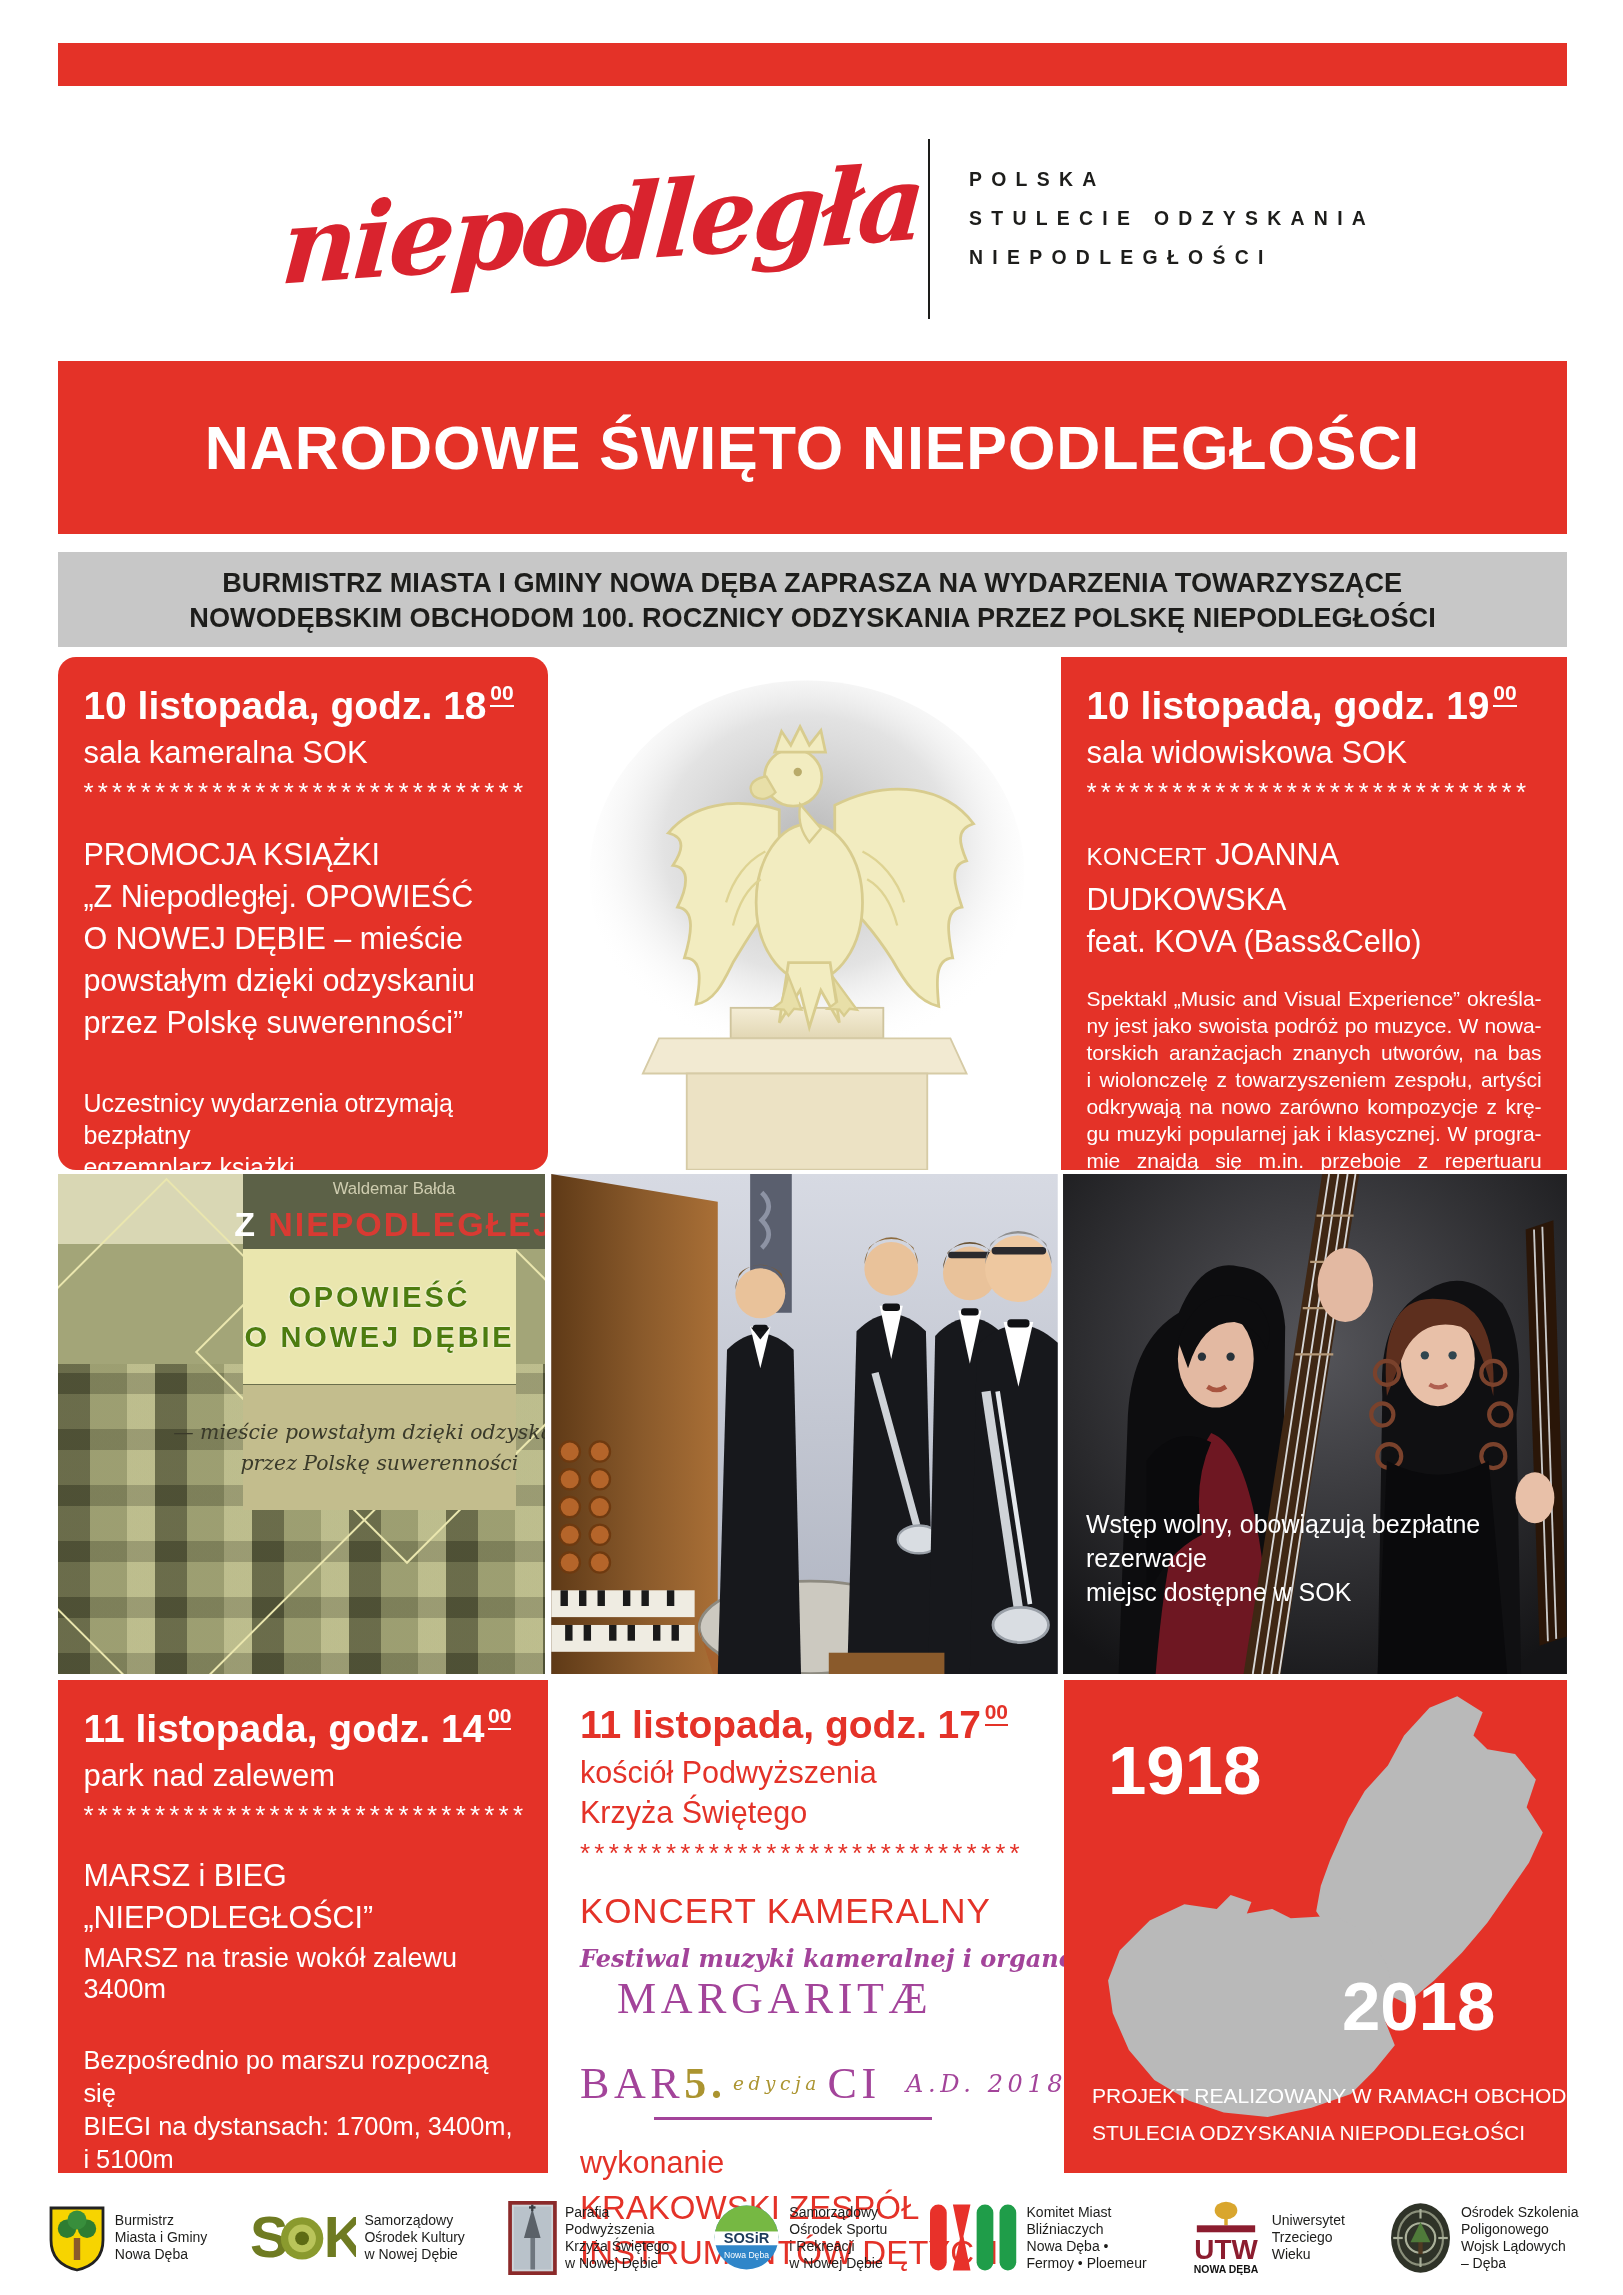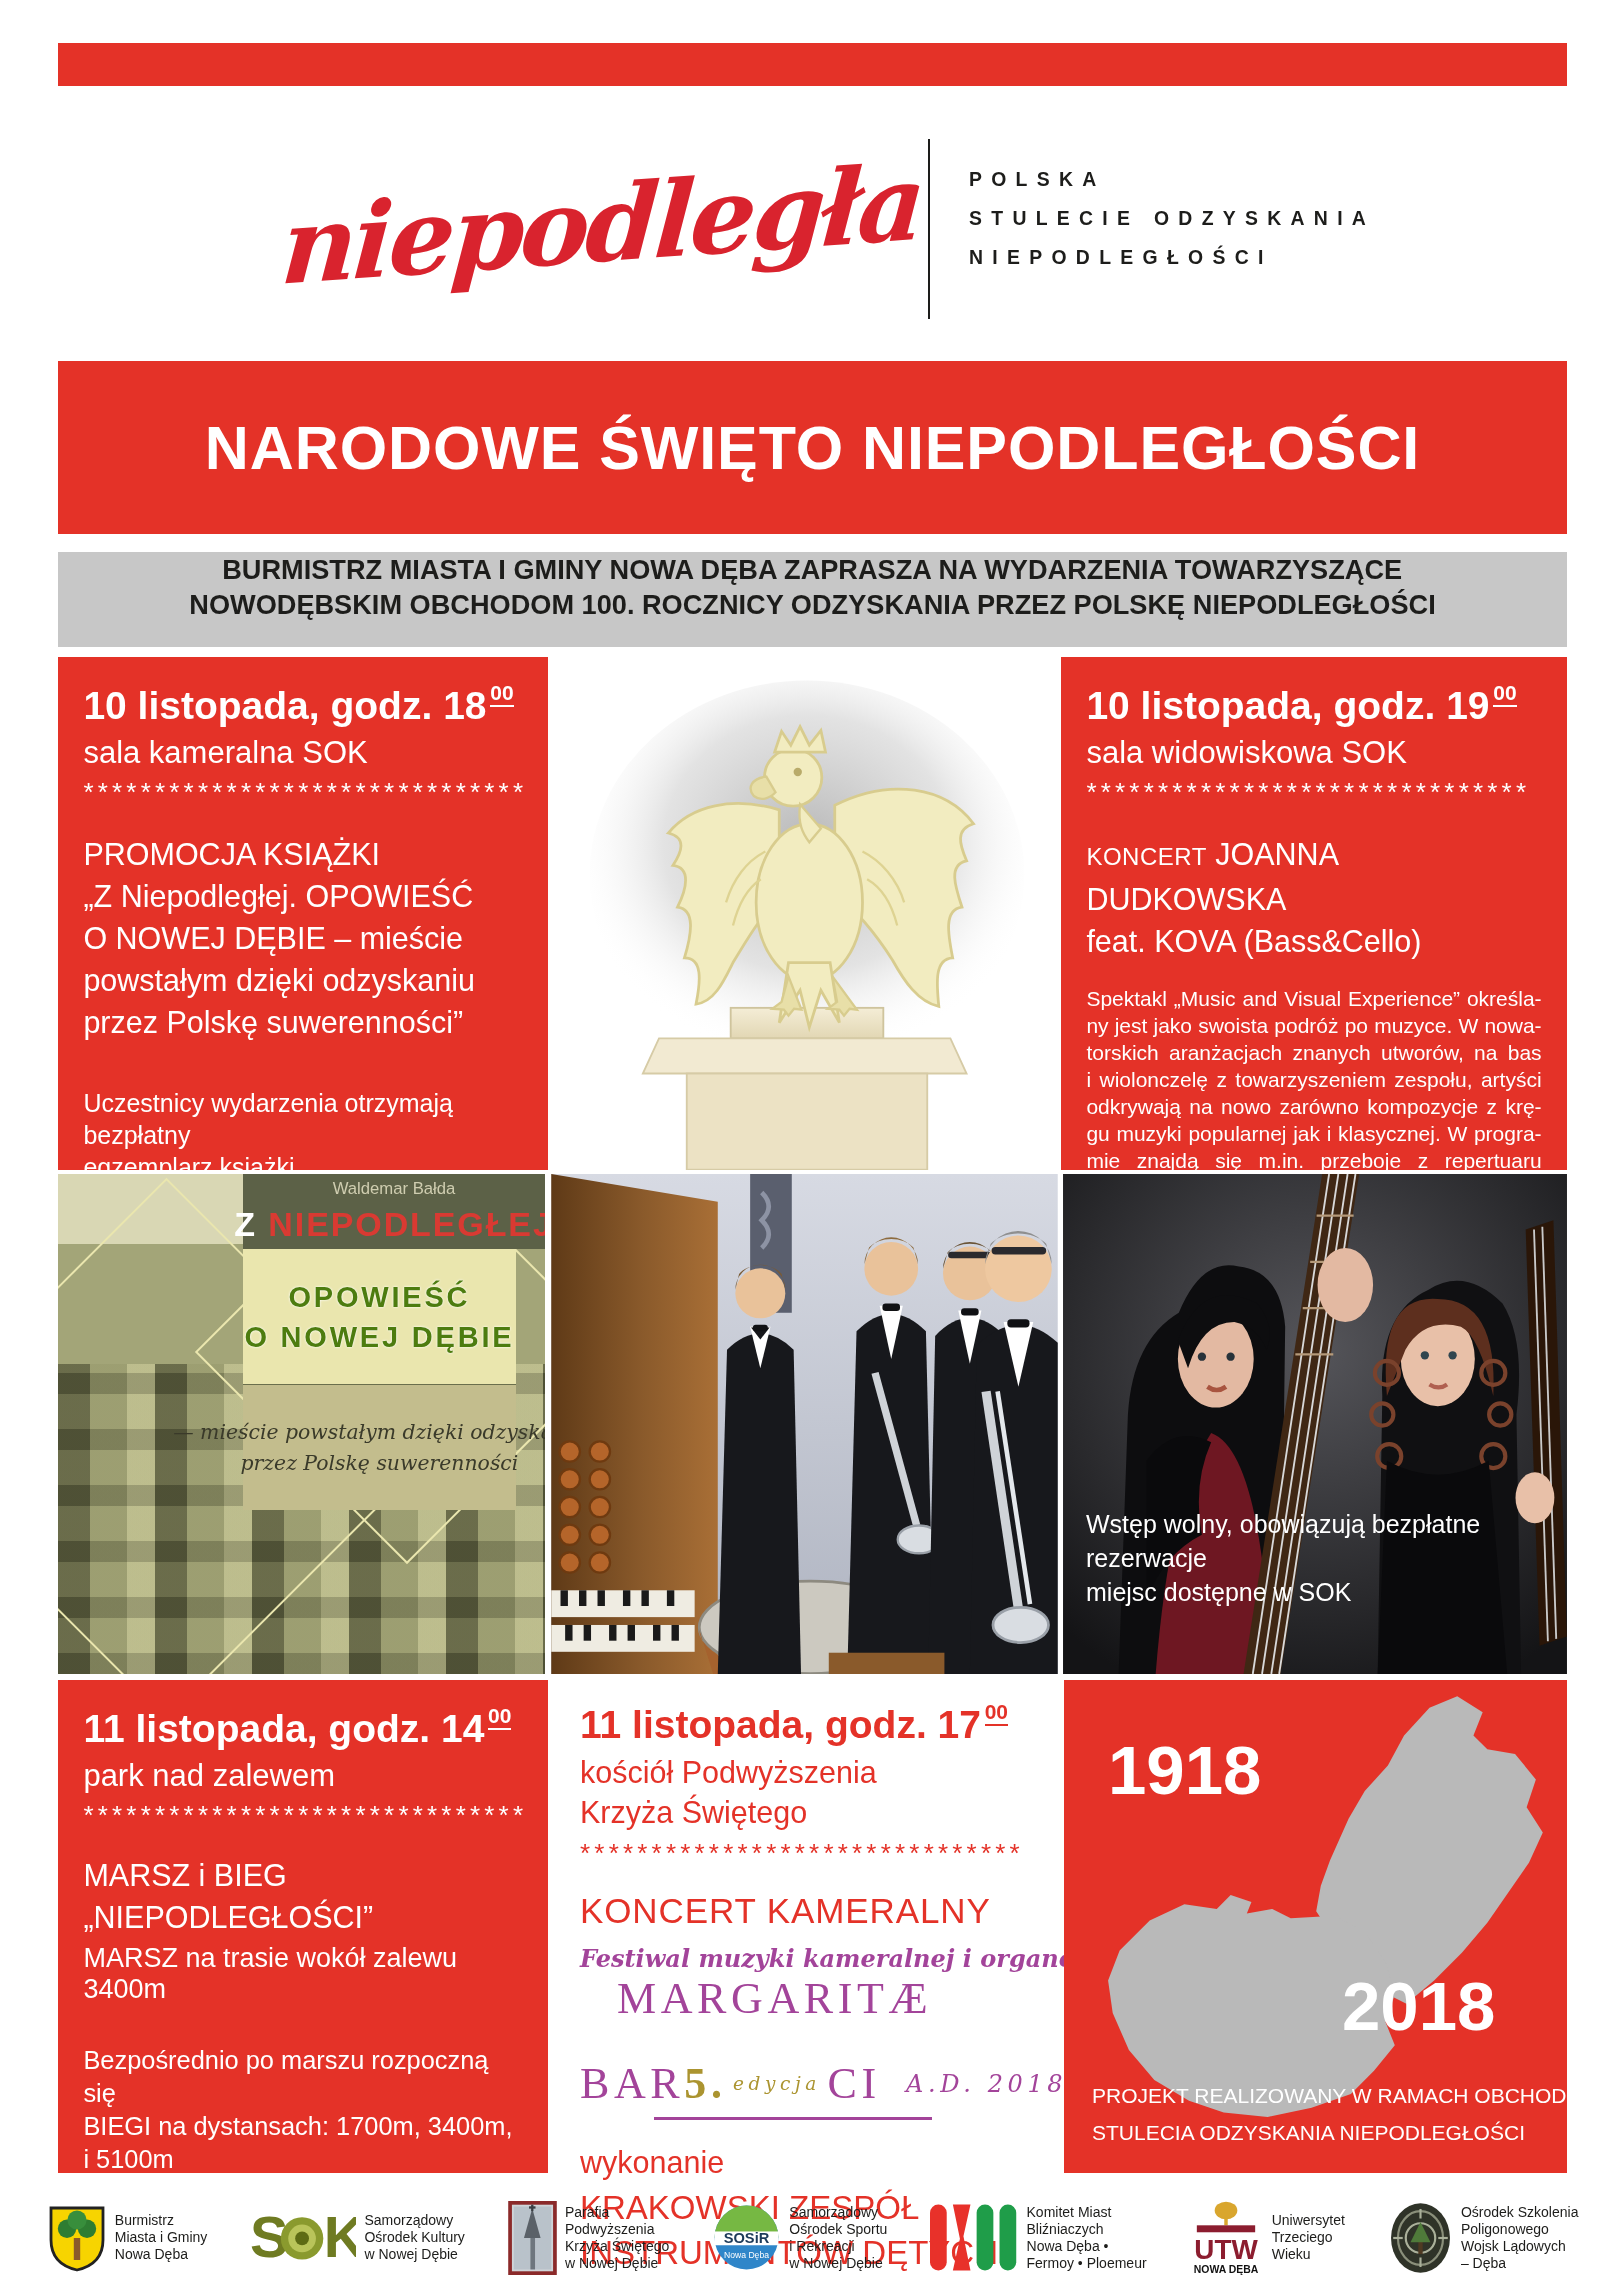--- a/index.html
+++ b/index.html
@@ -26,35 +26,35 @@
   }
 
   
   .banner {
     left:58px; top:361px; width:1509px; height:173px; background:#e43228;
     display:flex; align-items:center; justify-content:center;
   }
   .banner-title { color:#fff; font-size:61px; font-weight:700; letter-spacing:0.9px; white-space:nowrap; }
   .invite {
     left:58px; top:552px; width:1509px; height:95px; background:#c7c7c7;
-    display:flex; flex-direction:column; align-items:center; justify-content:flex-start;
+    display:flex; flex-direction:column; align-items:center; justify-content:center;
   }
   .invite div { font-size:28px; font-weight:700; line-height:35px; color:#1d1d1b; transform:scaleX(0.97); white-space:nowrap; }
 
   
   .red-panel { background:#e43228; color:#ffffff; box-sizing:border-box; padding:27px 25.4px; }
   .ev-date { font-size:39px; font-weight:700; white-space:nowrap; }
   .ev-date sup { font-size:21px; border-bottom:2.8px solid currentColor; padding-bottom:0.9px; margin-left:3.7px; position:relative; top:-4.6px; }
   .ev-venue { font-size:31px; margin-top:6.5px; }
   .ev-sep { font-size:26px; letter-spacing:4.2px; white-space:nowrap; overflow:hidden; margin-top:6.5px; }
   .ev-title { font-size:30.5px; line-height:42px; margin-top:25.4px; }
   .ev-note { font-size:25px; line-height:32px; margin-top:44px; }
 
   
-  .p-tl { left:58px; top:657px; width:490px; height:513px; }
+  .p-tl { left:58px; top:657px; width:490px; height:513px;border-radius:18px; }
   .eagle-area { left:548px; top:657px; width:512px; height:513px; background:#ffffff; display:flex; align-items:flex-end; justify-content:center; }
   .p-tr { left:1061px; top:657px; width:506px; height:513px; }
   .koncert-line { margin-top:25.4px; font-size:30.5px; line-height:42px; }
   .koncert-label { font-size:24px; letter-spacing:0.5px; }
   .desc { margin-top:23px; }
   .desc div { font-size:21px; line-height:27px; text-align:justify; text-align-last:justify; }
   .desc div:last-child { text-align-last:left; }
 
   
   .photo { overflow:hidden; }

